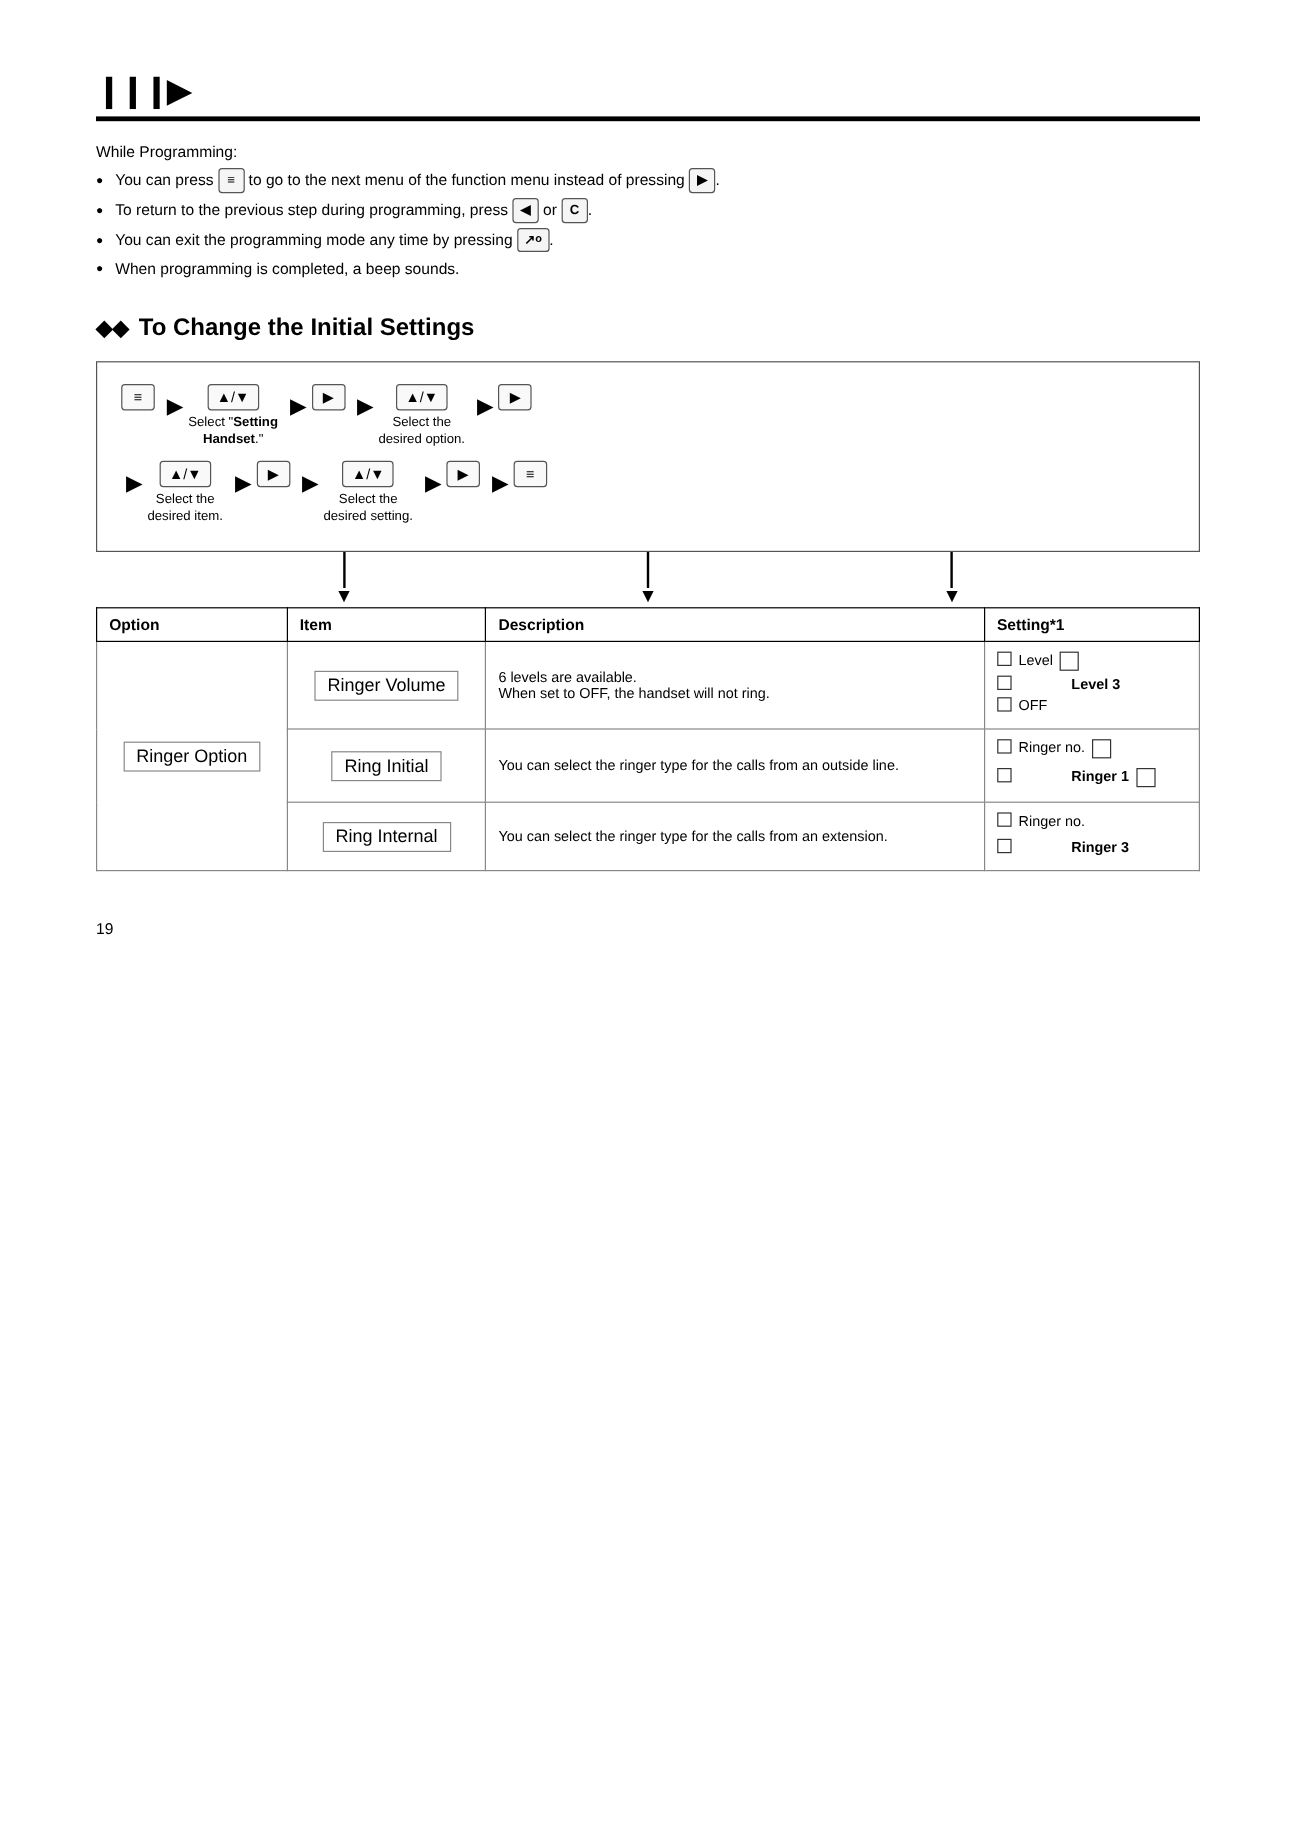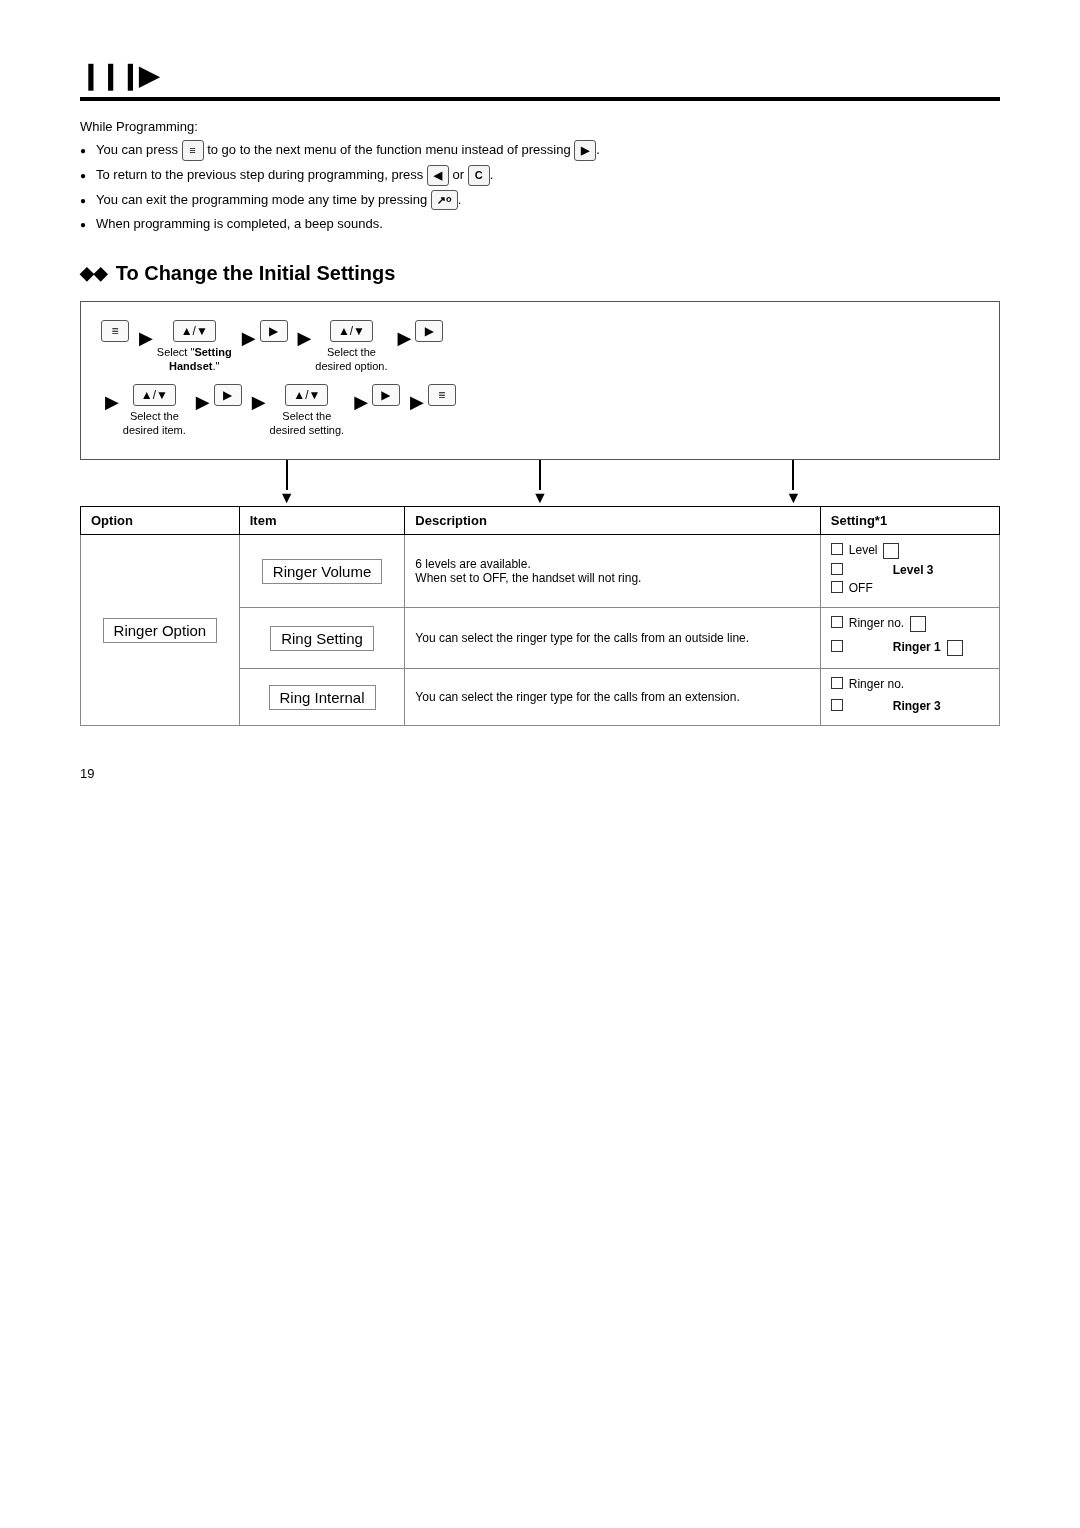--- a/index.html
+++ b/index.html
@@ -340,21 +340,21 @@
         </div>
         <div class="checkbox-row">
           <span class="checkbox"></span>
           <span>OFF</span>
         </div>
       </td>
     </tr>
 
     <tr>
       <td class="item-cell">
-        <span class="item-box">Ring Setting</span>
+        <span class="item-box">Ring Initial</span>
       </td>
       <td>
         You can select the ringer type for the calls from an outside line.
       </td>
       <td>
         <div class="checkbox-row">
           <span class="checkbox"></span>
           <span>Ringer no.</span>
           <span class="setting-square"></span>
         </div>

